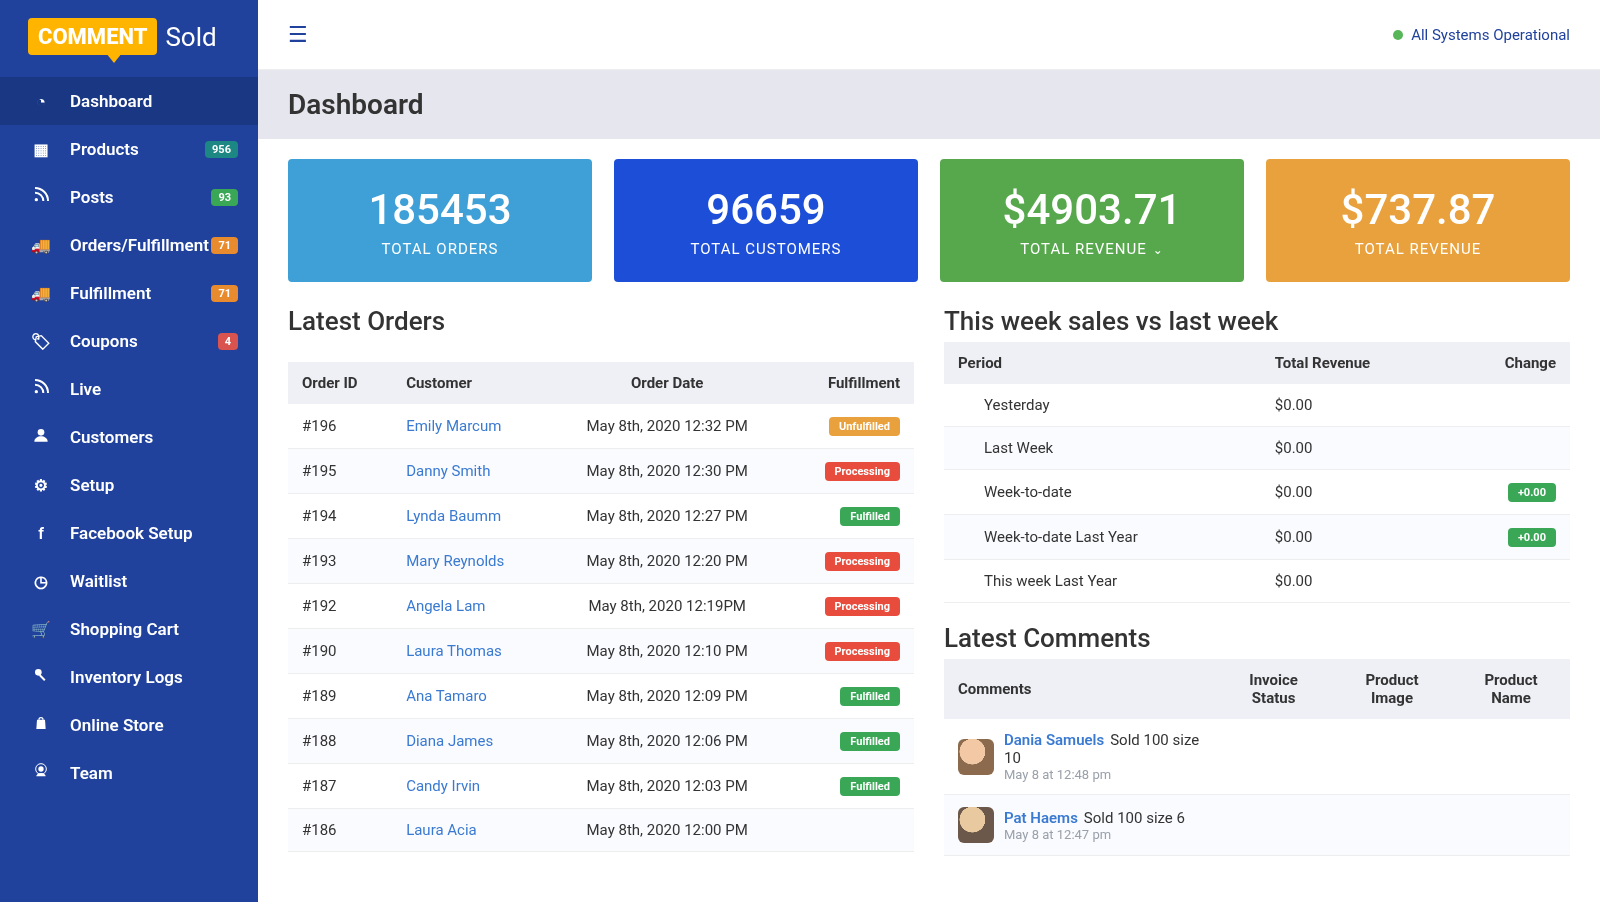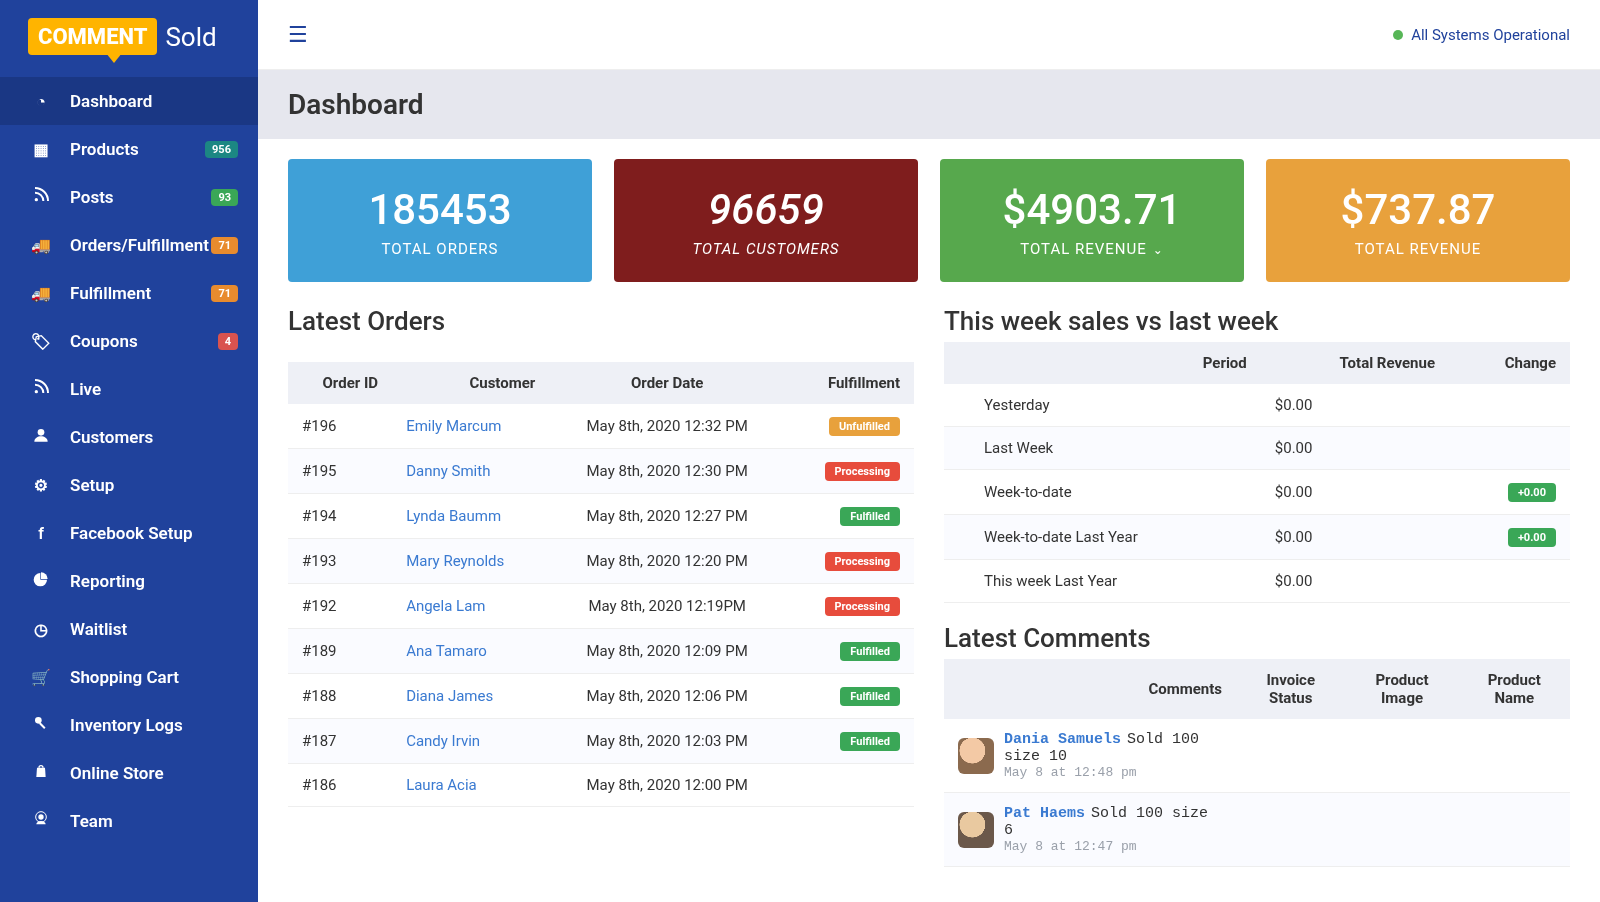--- a/index.html
+++ b/index.html
@@ -35,40 +35,40 @@
   .page-title-strip h1{font-size:28px;font-weight:600;color:#333;}
 
   .content{padding:20px 30px;display:flex;flex-direction:column;gap:24px;overflow:auto;}
 
   .stat-row{display:flex;gap:22px;}
   .stat-card{flex:1;color:#fff;text-align:center;padding:26px 10px 24px;border-radius:4px;}
   .stat-card .value{font-size:42px;font-weight:500;}
   .stat-card .label{font-size:15px;letter-spacing:1px;margin-top:6px;}
   .stat-card .chev{font-size:12px;margin-left:6px;}
   .c-blue{background:#3fa0d7;}
-  .c-red{background:#7f1d1d;font-style:italic;}
+  .c-red{background:#1d4ed8;}
   .c-green{background:#57a84d;}
   .c-orange{background:#e8a13c;}
 
   .cols{display:flex;gap:30px;}
   .col{flex:1;display:flex;flex-direction:column;gap:20px;}
   .section-title{font-size:26px;font-weight:500;color:#333;margin-bottom:6px;}
 
   table{width:100%;border-collapse:collapse;font-size:15px;}
-  thead th{background:#eef0f6;text-align:right;padding:12px 14px;font-weight:700;color:#333;}
+  thead th{background:#eef0f6;text-align:left;padding:12px 14px;font-weight:700;color:#333;}
   tbody td{padding:12px 14px;border-bottom:1px solid #eee;}
   tbody tr:nth-child(even) td{background:#fafbff;}
   .link{color:#3a7ad1;}
   .pill{display:inline-block;padding:3px 10px;border-radius:4px;font-size:11px;font-weight:700;color:#fff;}
   .pill-orange{background:#e8a13c;}
   .pill-red{background:#e74c3c;}
   .pill-green{background:#3aa757;}
   .indent{padding-left:40px;}
 
-  .comment-row td{vertical-align:top;font-family:Liberation Mono, monospace;}
+  .comment-row td{vertical-align:top;}
   .avatar{width:36px;height:36px;border-radius:6px;display:inline-block;background:radial-gradient(circle at 40% 35%, #f3c9a5 0 40%, #8b6a4e 41% 100%);margin-right:10px;flex-shrink:0;}
   .avatar2{background:radial-gradient(circle at 40% 35%, #e9c9a0 0 40%, #6b584a 41% 100%);}
   .comment-cell{display:flex;align-items:center;}
   .comment-text .name{color:#3a7ad1;font-weight:600;margin-right:6px;}
   .comment-text .time{color:#9aa0aa;font-size:13px;}
 
   th.center,td.center{text-align:center;}
   th.right,td.right{text-align:right;}
 </style>
 </head>
@@ -133,27 +133,20 @@
         </li>
         <li>
           <span class="nicon">⚙</span>
           <span class="label">Setup</span>
         </li>
         <li>
           <span class="nicon">f</span>
           <span class="label">Facebook Setup</span>
         </li>
         <li>
-          <span class="nicon"><svg width="16" height="16" viewBox="0 0 24 24" fill="currentColor">
-              <path d="M12 2v10h10A10 10 0 0 0 12 2z"></path>
-              <path d="M11 3A10 10 0 1 0 21 13H11V3z"></path>
-            </svg></span>
-          <span class="label">Reporting</span>
-        </li>
-        <li>
           <span class="nicon">◷</span>
           <span class="label">Waitlist</span>
         </li>
         <li>
           <span class="nicon">🛒</span>
           <span class="label">Shopping Cart</span>
         </li>
         <li>
           <span class="nicon"><svg width="16" height="16" viewBox="0 0 24 24" fill="currentColor">
               <circle cx="8" cy="8" r="5"></circle>
@@ -246,20 +239,26 @@
                 <tr>
                   <td>#193</td>
                   <td><span class="link">Mary Reynolds</span></td>
                   <td class="center">May 8th, 2020 12:20 PM</td>
                   <td class="right"><span class="pill pill-red">Processing</span></td>
                 </tr>
                 <tr>
                   <td>#192</td>
                   <td><span class="link">Angela Lam</span></td>
                   <td class="center">May 8th, 2020 12:19PM</td>
+                  <td class="right"><span class="pill pill-red">Processing</span></td>
+                </tr>
+                <tr>
+                  <td>#190</td>
+                  <td><span class="link">Laura Thomas</span></td>
+                  <td class="center">May 8th, 2020 12:10 PM</td>
                   <td class="right"><span class="pill pill-red">Processing</span></td>
                 </tr>
                 <tr>
                   <td>#189</td>
                   <td><span class="link">Ana Tamaro</span></td>
                   <td class="center">May 8th, 2020 12:09 PM</td>
                   <td class="right"><span class="pill pill-green">Fulfilled</span></td>
                 </tr>
                 <tr>
                   <td>#188</td>

